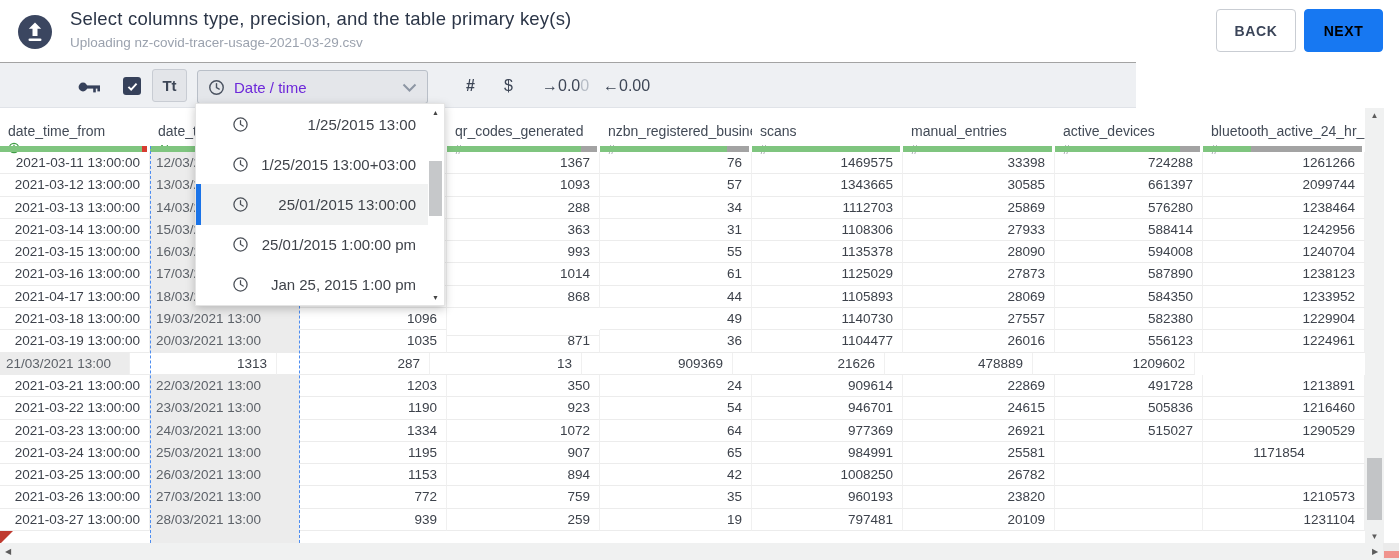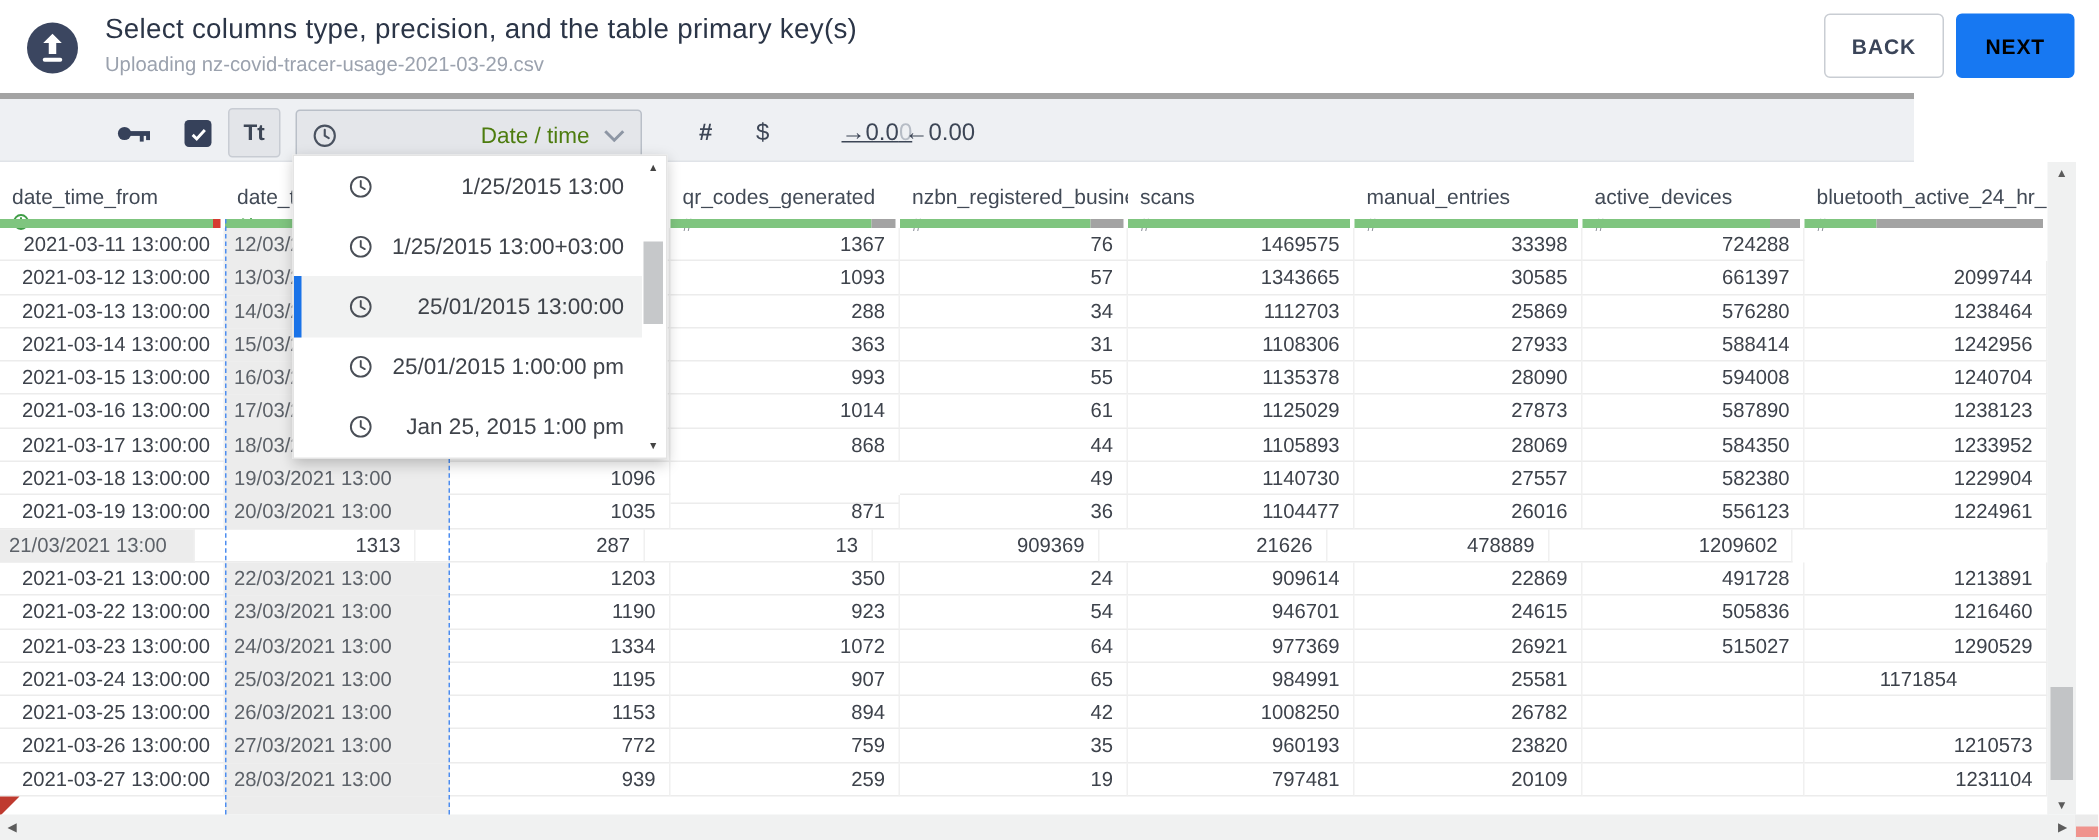--- a/index.html
+++ b/index.html
@@ -12,32 +12,32 @@
   .titles{position:absolute;left:70px;top:8px;}
   .page-title{font-size:18.5px;font-weight:500;color:#2b3547;letter-spacing:.2px;}
   .page-subtitle{font-size:13.5px;color:#9ba2ae;margin-top:5px;}
   .btn{position:absolute;top:9px;height:43px;border-radius:4px;font-size:14px;font-weight:700;
        letter-spacing:.6px;display:flex;align-items:center;justify-content:center;cursor:pointer;
        box-sizing:border-box;}
   .btn-back{left:1216px;width:80px;background:#fff;border:1px solid #c9cdd3;color:#3b4559;}
   .btn-next{left:1304px;width:79px;background:#1778f2;border:1px solid #1778f2;color:#000000;}
 
   
-  .toolbar{position:absolute;left:0;top:62px;width:1276px;height:46px;background:#eef0f3;
-           border-top:4px solid #a3a3a3;border-bottom:1px solid #e0e3e8;box-sizing:border-box;text-align:right;}
+  .toolbar{position:absolute;left:0;top:62px;width:1136px;height:46px;background:#eef0f3;
+           border-top:1px solid #a3a3a3;border-bottom:1px solid #e0e3e8;box-sizing:border-box;}
   .tb-key{position:absolute;left:78px;top:17px;}
   .tb-check{position:absolute;left:123px;top:14px;width:18px;height:18px;background:#36415a;
             border-radius:3px;display:flex;align-items:center;justify-content:center;}
   .tb-tt{position:absolute;left:152px;top:6px;width:35px;height:33px;background:#e3e5e9;
          border:1px solid #c8ccd3;border-radius:3px;color:#3d4656;font-size:15px;font-weight:600;
          display:flex;align-items:center;justify-content:center;box-sizing:border-box;}
   .tb-select{position:absolute;left:197px;top:7px;width:231px;height:34px;background:#e4e6ea;
              border:1px solid #b9bfc8;border-radius:3px;display:flex;align-items:center;
              box-sizing:border-box;padding:0 10px;gap:9px;}
-  .tb-select .lbl{flex:1;font-size:15px;color:#4d7c0f;}
+  .tb-select .lbl{flex:1;font-size:15px;color:#6d28d9;}
   .tb-sym{position:absolute;top:0;height:46px;display:flex;align-items:center;color:#3d4656;
           font-size:16px;}
   .muted{color:#b6bcc5;}
 
   
   .table-area{position:absolute;left:0;top:108px;width:1399px;height:452px;}
   .thead{position:absolute;left:0;top:12px;height:38px;display:flex;}
   .th{position:relative;box-sizing:border-box;padding:3px 0 0 8px;}
   .th-name{font-size:14px;color:#424a56;white-space:nowrap;overflow:hidden;}
   .th-type{position:absolute;left:8px;bottom:2px;font-size:12px;line-height:12px;}
@@ -135,21 +135,21 @@
       </span>
       <span class="lbl">Date / time</span>
       <span style="display:flex;">
         <svg width="15" height="9" viewBox="0 0 15 9" fill="none" stroke="#8d96a4" stroke-width="2">
             <path d="M1.5 1.5l6 6 6-6"></path>
           </svg>
       </span>
     </div>
     <div class="tb-sym" style="left:466px;font-weight:600;">#</div>
     <div class="tb-sym" style="left:504px;">$</div>
-    <div class="tb-sym" style="left:561px;text-decoration:underline;">
+    <div class="tb-sym" style="left:542px;">
       <span>→0.0</span>
         <span class="muted">0</span>
     </div>
     <div class="tb-sym" style="left:603px;">←0.00</div>
   </div>
 
   <div class="table-area">
     <div class="thead" id="thead">
         <div class="th" style="width: 150px;">
           <div class="th-name">date_time_from</div>
@@ -229,20 +229,21 @@
     <div class="tbody" id="tbody">
         <div class="tr">
           <div class="td" style="width: 150px; text-align: right;">2021-03-11 13:00:00</div>
           <div class="td left sel" style="width: 150px;">12/03/2021 13:00</div>
           <div class="td" style="width: 147px; text-align: right;"></div>
           <div class="td" style="width: 153px; text-align: right;">1367</div>
           <div class="td" style="width: 152px; text-align: right;">76</div>
           <div class="td" style="width: 151px; text-align: right;">1469575</div>
           <div class="td" style="width: 152px; text-align: right;">33398</div>
           <div class="td" style="width: 148px; text-align: right;">724288</div>
+          <div class="td" style="width: 162px; text-align: right;">1261266</div>
         </div>
         <div class="tr">
           <div class="td" style="width: 150px; text-align: right;">2021-03-12 13:00:00</div>
           <div class="td left sel" style="width: 150px;">13/03/2021 13:00</div>
           <div class="td" style="width: 147px; text-align: right;"></div>
           <div class="td" style="width: 153px; text-align: right;">1093</div>
           <div class="td" style="width: 152px; text-align: right;">57</div>
           <div class="td" style="width: 151px; text-align: right;">1343665</div>
           <div class="td" style="width: 152px; text-align: right;">30585</div>
           <div class="td" style="width: 148px; text-align: right;">661397</div>
@@ -286,21 +287,21 @@
           <div class="td left sel" style="width: 150px;">17/03/2021 13:00</div>
           <div class="td" style="width: 147px; text-align: right;"></div>
           <div class="td" style="width: 153px; text-align: right;">1014</div>
           <div class="td" style="width: 152px; text-align: right;">61</div>
           <div class="td" style="width: 151px; text-align: right;">1125029</div>
           <div class="td" style="width: 152px; text-align: right;">27873</div>
           <div class="td" style="width: 148px; text-align: right;">587890</div>
           <div class="td" style="width: 162px; text-align: right;">1238123</div>
         </div>
         <div class="tr">
-          <div class="td" style="width: 150px; text-align: right;">2021-03-17 13:00:00</div>
+          <div class="td" style="width: 150px; text-align: right;">2021-04-17 13:00:00</div>
           <div class="td left sel" style="width: 150px;">18/03/2021 13:00</div>
           <div class="td" style="width: 147px; text-align: right;"></div>
           <div class="td" style="width: 153px; text-align: right;">868</div>
           <div class="td" style="width: 152px; text-align: right;">44</div>
           <div class="td" style="width: 151px; text-align: right;">1105893</div>
           <div class="td" style="width: 152px; text-align: right;">28069</div>
           <div class="td" style="width: 148px; text-align: right;">584350</div>
           <div class="td" style="width: 162px; text-align: right;">1233952</div>
         </div>
         <div class="tr">

